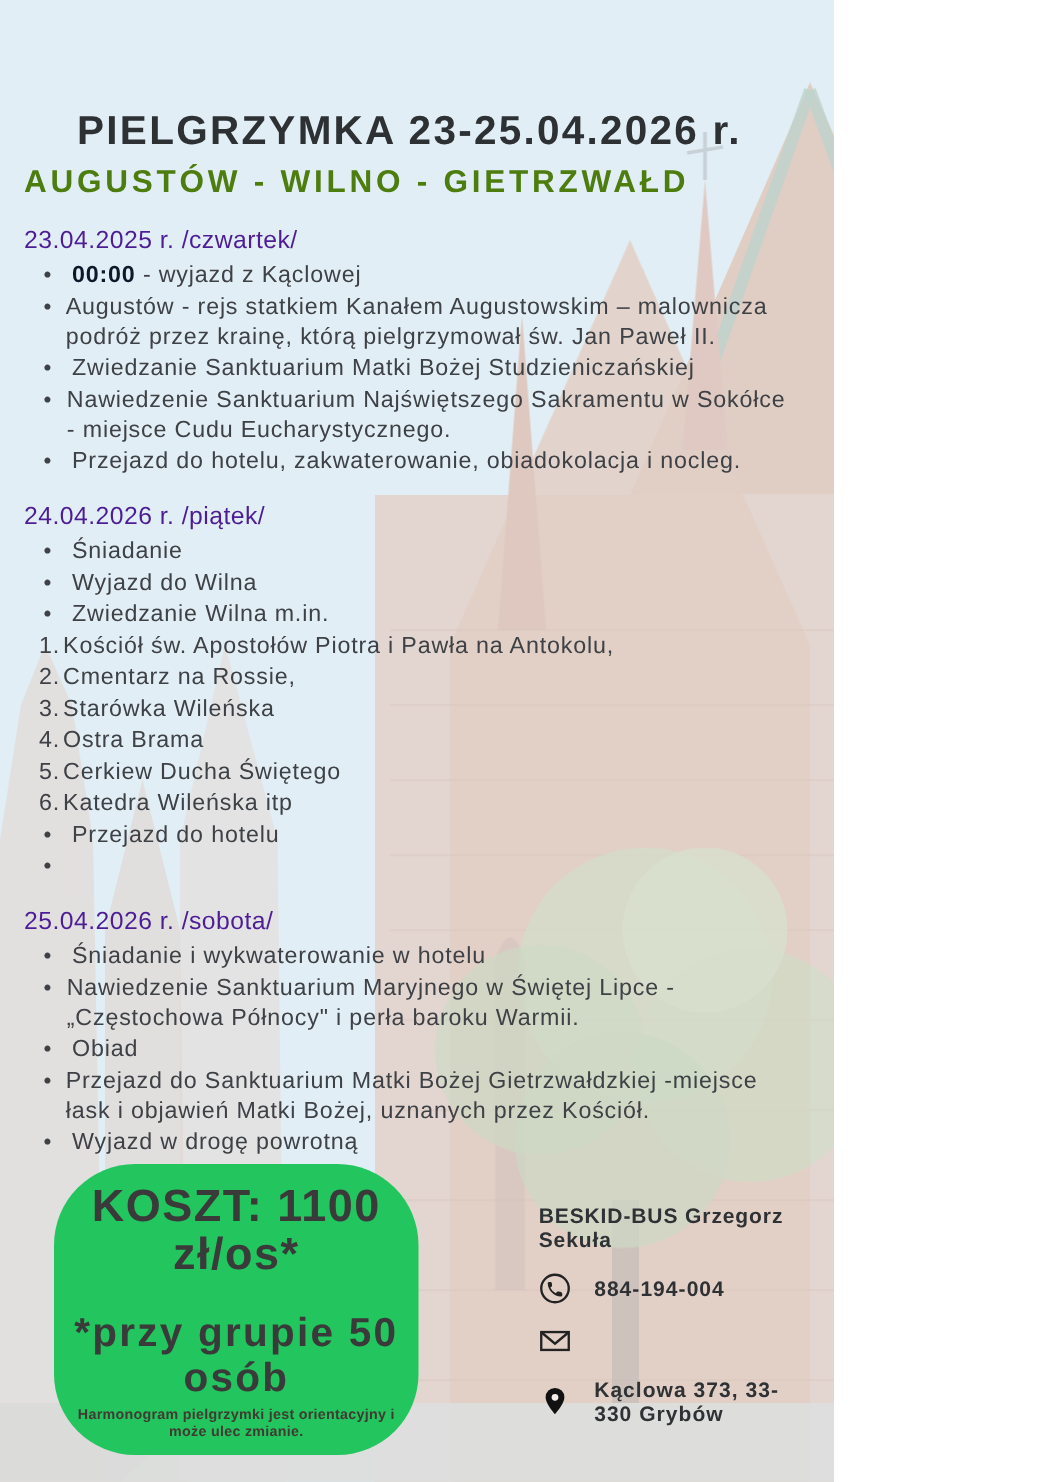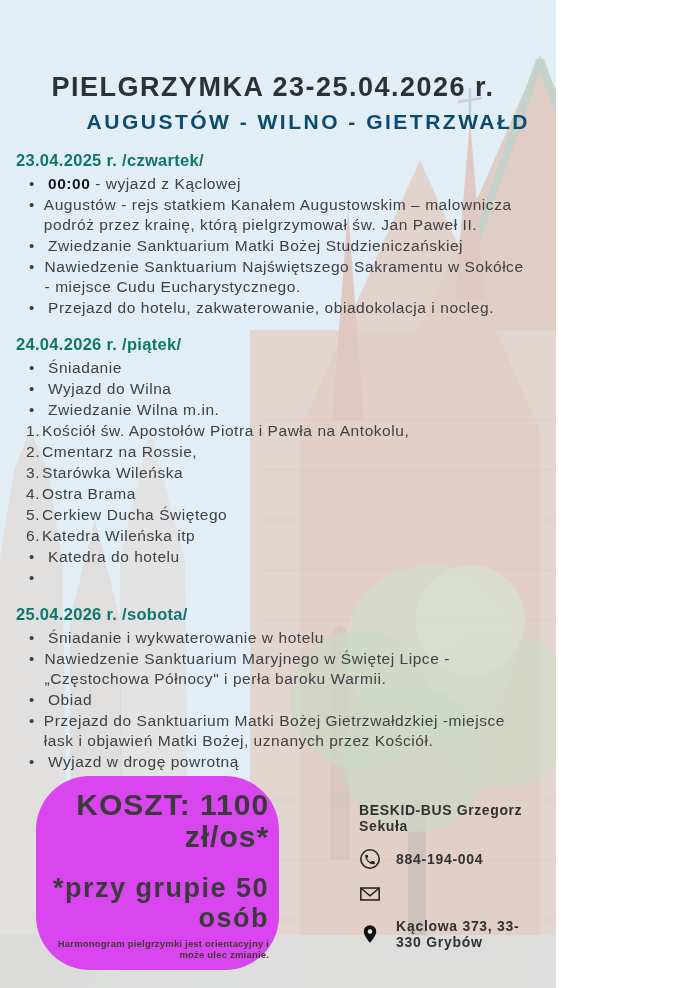--- a/index.html
+++ b/index.html
@@ -14,34 +14,34 @@
   }
   .bg-layer{position:absolute;inset:0;width:696px;height:988px;display:block;}
   .content{position:absolute;inset:0;padding:0 26px 0 16px;}
 
   .title{
     margin:72px 0 0 0;text-align:center;
     font-size:27px;font-weight:bold;letter-spacing:1.5px;
     color:#2d3134;
   }
   .subtitle{
-    margin:7px 0 0 0;text-align:right;
+    margin:7px 0 0 0;text-align:left;
     font-size:21px;font-weight:bold;letter-spacing:2.5px;
-    color:#0c4a6e;
+    color:#4d7c0f;
   }
   .program-heading{
     margin:40px 0 0 10px;
     font-size:22px;font-weight:bold;letter-spacing:1px;
     color:#2b2f32;
   }
   .day{margin-top:17px;}
   .day-header{
     margin:0 0 4px 0;
-    font-size:16.5px;font-weight:bold;letter-spacing:.3px;
-    color:#0f766e;
+    font-size:16.5px;font-weight:normal;letter-spacing:.3px;
+    color:#4c1d95;
   }
   .item{display:flex;margin-bottom:1px;line-height:20px;font-size:15.5px;letter-spacing:.55px;color:#3e4145;}
   .item .txt{max-width:626px;}
   .item.bulleted{padding-left:13px;}
   .item.bulleted .marker{width:10px;margin-right:9px;font-size:15px;color:#3e4145;}
   .item.numbered{padding-left:10px;}
   .item.numbered .marker{margin-right:2px;}
   .item b{color:#0f172a;}
 
   .bottom-row{display:flex;align-items:flex-start;margin-top:4px;}
@@ -194,21 +194,21 @@
           <div class="item numbered">
             <span class="marker">5.</span>
             <span class="txt">Cerkiew Ducha Świętego</span>
           </div>
           <div class="item numbered">
             <span class="marker">6.</span>
             <span class="txt">Katedra Wileńska itp</span>
           </div>
           <div class="item bulleted">
             <span class="marker">•</span>
-            <span class="txt">Katedra do hotelu</span>
+            <span class="txt">Przejazd do hotelu</span>
           </div>
           <div class="item bulleted">
             <span class="marker">•</span>
           </div>
         </section>
         <section class="day">
           <h3 class="day-header">25.04.2026 r. /sobota/</h3>
           <div class="item bulleted">
             <span class="marker">•</span>
             <span class="txt">Śniadanie i wykwaterowanie w hotelu</span>
@@ -227,21 +227,21 @@
           </div>
           <div class="item bulleted">
             <span class="marker">•</span>
             <span class="txt">Wyjazd w drogę powrotną</span>
           </div>
         </section>
       </div>
 
     <div class="bottom-row">
 
-      <div class="price-box" style="background: #d946ef; text-align: right;">
+      <div class="price-box" style="background: #22c55e;">
         <div class="price-line1">KOSZT: 1100 zł/os*</div>
         <div class="price-line2">*przy grupie 50 osób</div>
         <div class="price-note">Harmonogram pielgrzymki jest orientacyjny i może ulec zmianie.</div>
       </div>
 
       <div class="contact">
         <div class="contact-company">BESKID-BUS Grzegorz Sekuła</div>
 
         <div class="contact-row">
           <span class="cicon">

